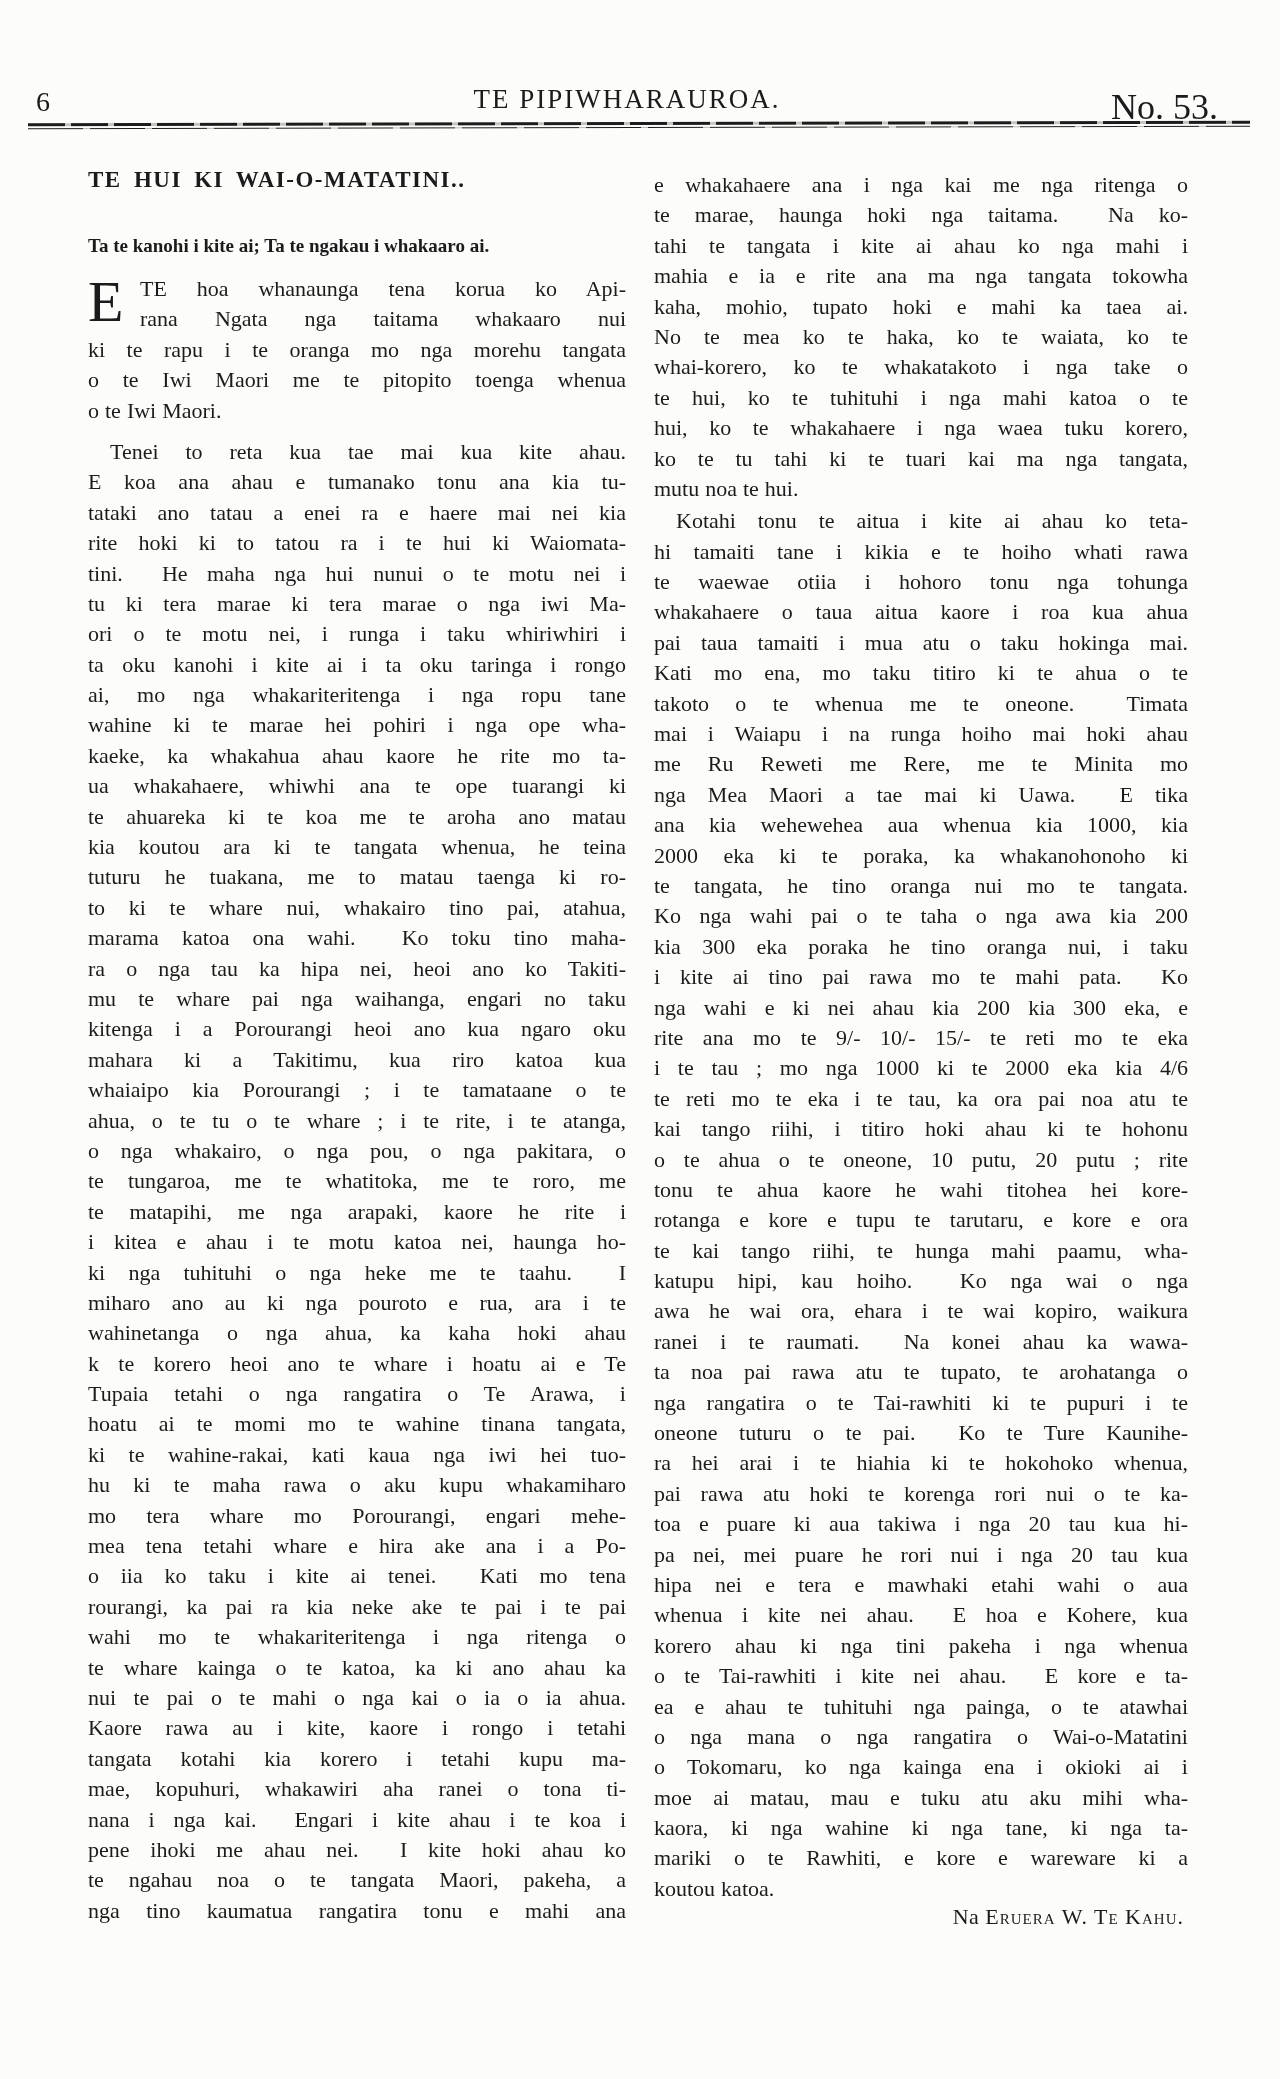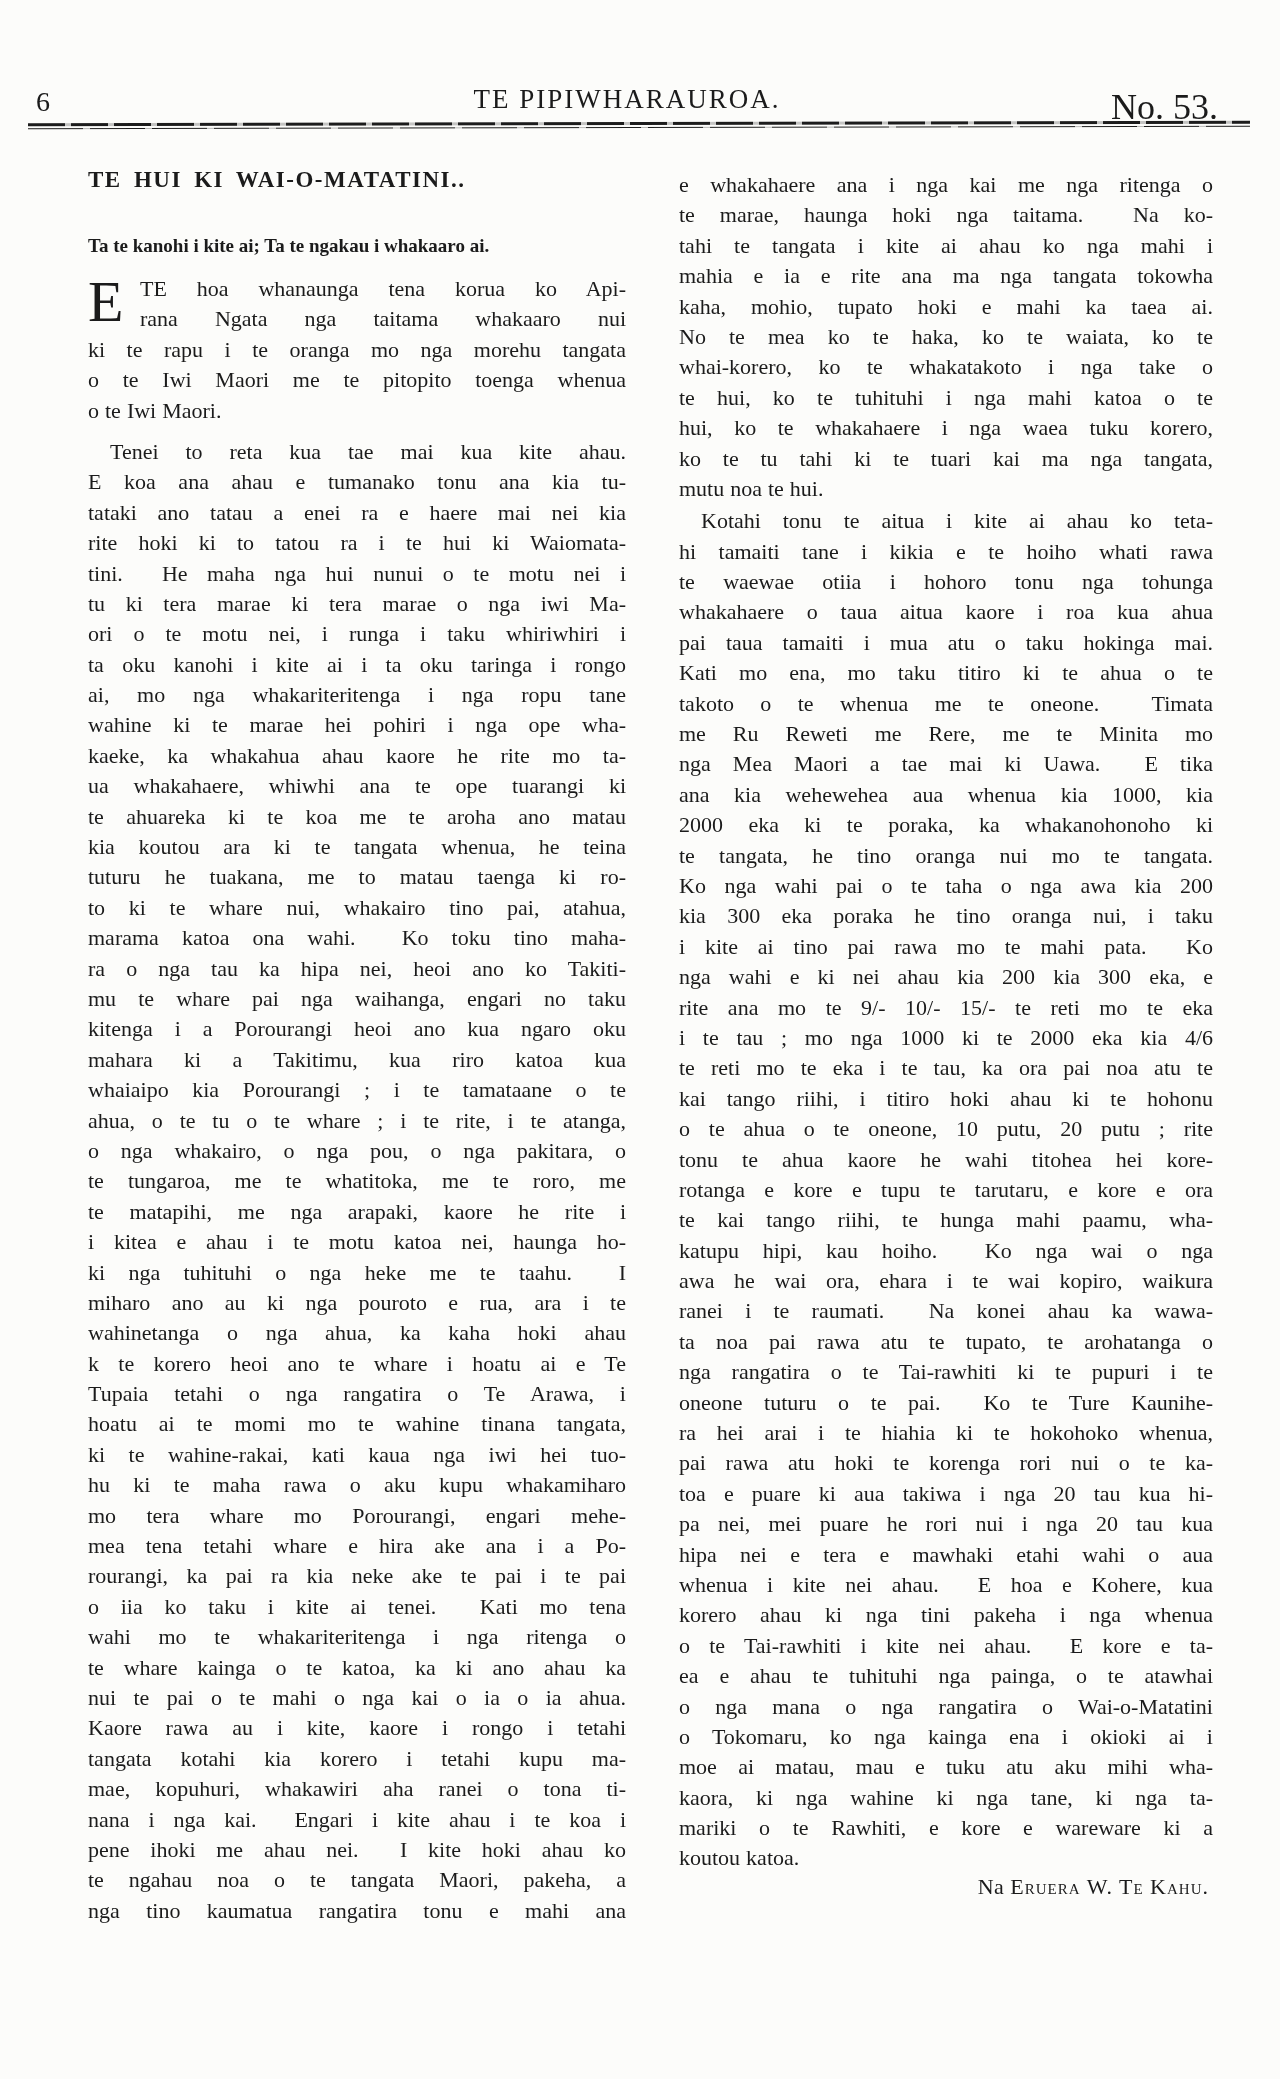--- a/index.html
+++ b/index.html
@@ -42,21 +42,21 @@
       #1c1c1c 0 37px, rgba(28,28,28,0.25) 37px 43px);
   }
   .head-rule .r2 {
     margin-top: 2px; height: 1px;
     background: repeating-linear-gradient(90deg,
       #1c1c1c 0 55px, rgba(28,28,28,0.3) 55px 62px);
   }
   
   .col { position: absolute; font-size: 22px; }
   .col-left  { left: 88px;  width: 538px; top: 162px; }
-  .col-right { left: 654px; width: 534px; top: 170px; margin-left: 25px; }
+  .col-right { left: 654px; width: 534px; top: 170px; }
 
   .article-title {
     margin-top: 4px;
     text-align: left;
     font-weight: bold;
     font-size: 23px;
     letter-spacing: 1.5px;
     word-spacing: 5px;
     line-height: 28px;
     margin-bottom: 40px;
@@ -160,22 +160,22 @@
           <div class="line">ki nga tuhituhi o nga heke me te taahu.  I</div>
           <div class="line">miharo ano au ki nga pouroto e rua, ara i te</div>
           <div class="line">wahinetanga o nga ahua, ka kaha hoki ahau</div>
           <div class="line">k te korero heoi ano te whare i hoatu ai e Te</div>
           <div class="line">Tupaia tetahi o nga rangatira o Te Arawa, i</div>
           <div class="line">hoatu ai te momi mo te wahine tinana tangata,</div>
           <div class="line">ki te wahine-rakai, kati kaua nga iwi hei tuo-</div>
           <div class="line">hu ki te maha rawa o aku kupu whakamiharo</div>
           <div class="line">mo tera whare mo Porourangi, engari mehe-</div>
           <div class="line">mea tena tetahi whare e hira ake ana i a Po-</div>
+          <div class="line">o iia ko taku i kite ai tenei.  Kati mo tena</div>
           <div class="line">rourangi, ka pai ra kia neke ake te pai i te pai</div>
-          <div class="line">o iia ko taku i kite ai tenei.  Kati mo tena</div>
           <div class="line">wahi mo te whakariteritenga i nga ritenga o</div>
           <div class="line">te whare kainga o te katoa, ka ki ano ahau ka</div>
           <div class="line">nui te pai o te mahi o nga kai o ia o ia ahua.</div>
           <div class="line">Kaore rawa au i kite, kaore i rongo i tetahi</div>
           <div class="line">tangata kotahi kia korero i tetahi kupu ma-</div>
           <div class="line">mae, kopuhuri, whakawiri aha ranei o tona ti-</div>
           <div class="line">nana i nga kai.  Engari i kite ahau i te koa i</div>
           <div class="line">pene ihoki me ahau nei.  I kite hoki ahau ko</div>
           <div class="line">te ngahau noa o te tangata Maori, pakeha, a</div>
           <div class="line">nga tino kaumatua rangatira tonu e mahi ana</div>
@@ -199,20 +199,21 @@
           <div class="line flush">mutu noa te hui.</div>
         </div>
         <div class="para">
           <div class="line indent">Kotahi tonu te aitua i kite ai ahau ko teta-</div>
           <div class="line">hi tamaiti tane i kikia e te hoiho whati rawa</div>
           <div class="line">te waewae otiia i hohoro tonu nga tohunga</div>
           <div class="line">whakahaere o taua aitua kaore i roa kua ahua</div>
           <div class="line">pai taua tamaiti i mua atu o taku hokinga mai.</div>
           <div class="line">Kati mo ena, mo taku titiro ki te ahua o te</div>
           <div class="line">takoto o te whenua me te oneone.  Timata</div>
+          <div class="line">mai i Waiapu i na runga hoiho mai hoki ahau</div>
           <div class="line">me Ru Reweti me Rere, me te Minita mo</div>
           <div class="line">nga Mea Maori a tae mai ki Uawa.  E tika</div>
           <div class="line">ana kia wehewehea aua whenua kia 1000, kia</div>
           <div class="line">2000 eka ki te poraka, ka whakanohonoho ki</div>
           <div class="line">te tangata, he tino oranga nui mo te tangata.</div>
           <div class="line">Ko nga wahi pai o te taha o nga awa kia 200</div>
           <div class="line">kia 300 eka poraka he tino oranga nui, i taku</div>
           <div class="line">i kite ai tino pai rawa mo te mahi pata.  Ko</div>
           <div class="line">nga wahi e ki nei ahau kia 200 kia 300 eka, e</div>
           <div class="line">rite ana mo te 9/- 10/- 15/- te reti mo te eka</div>

